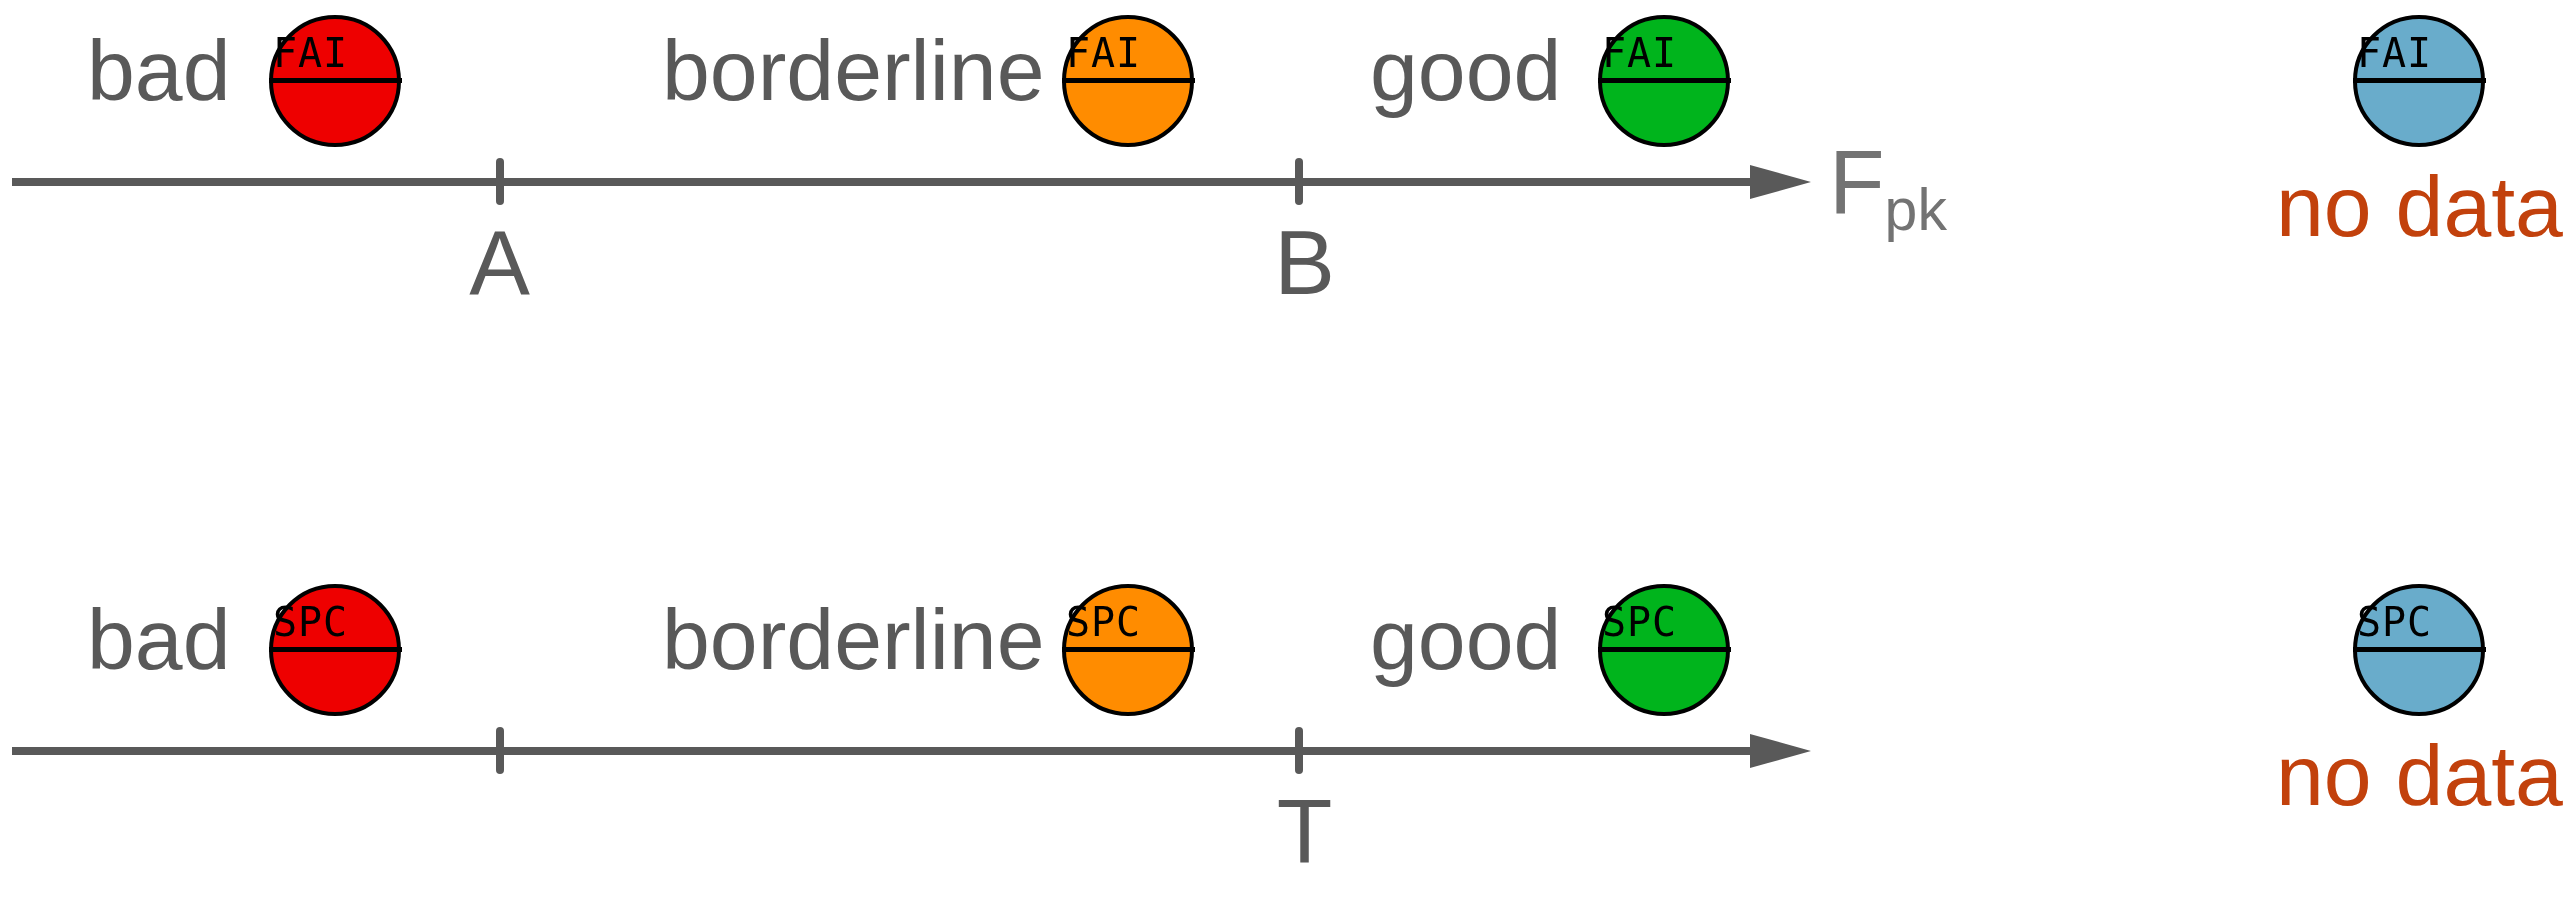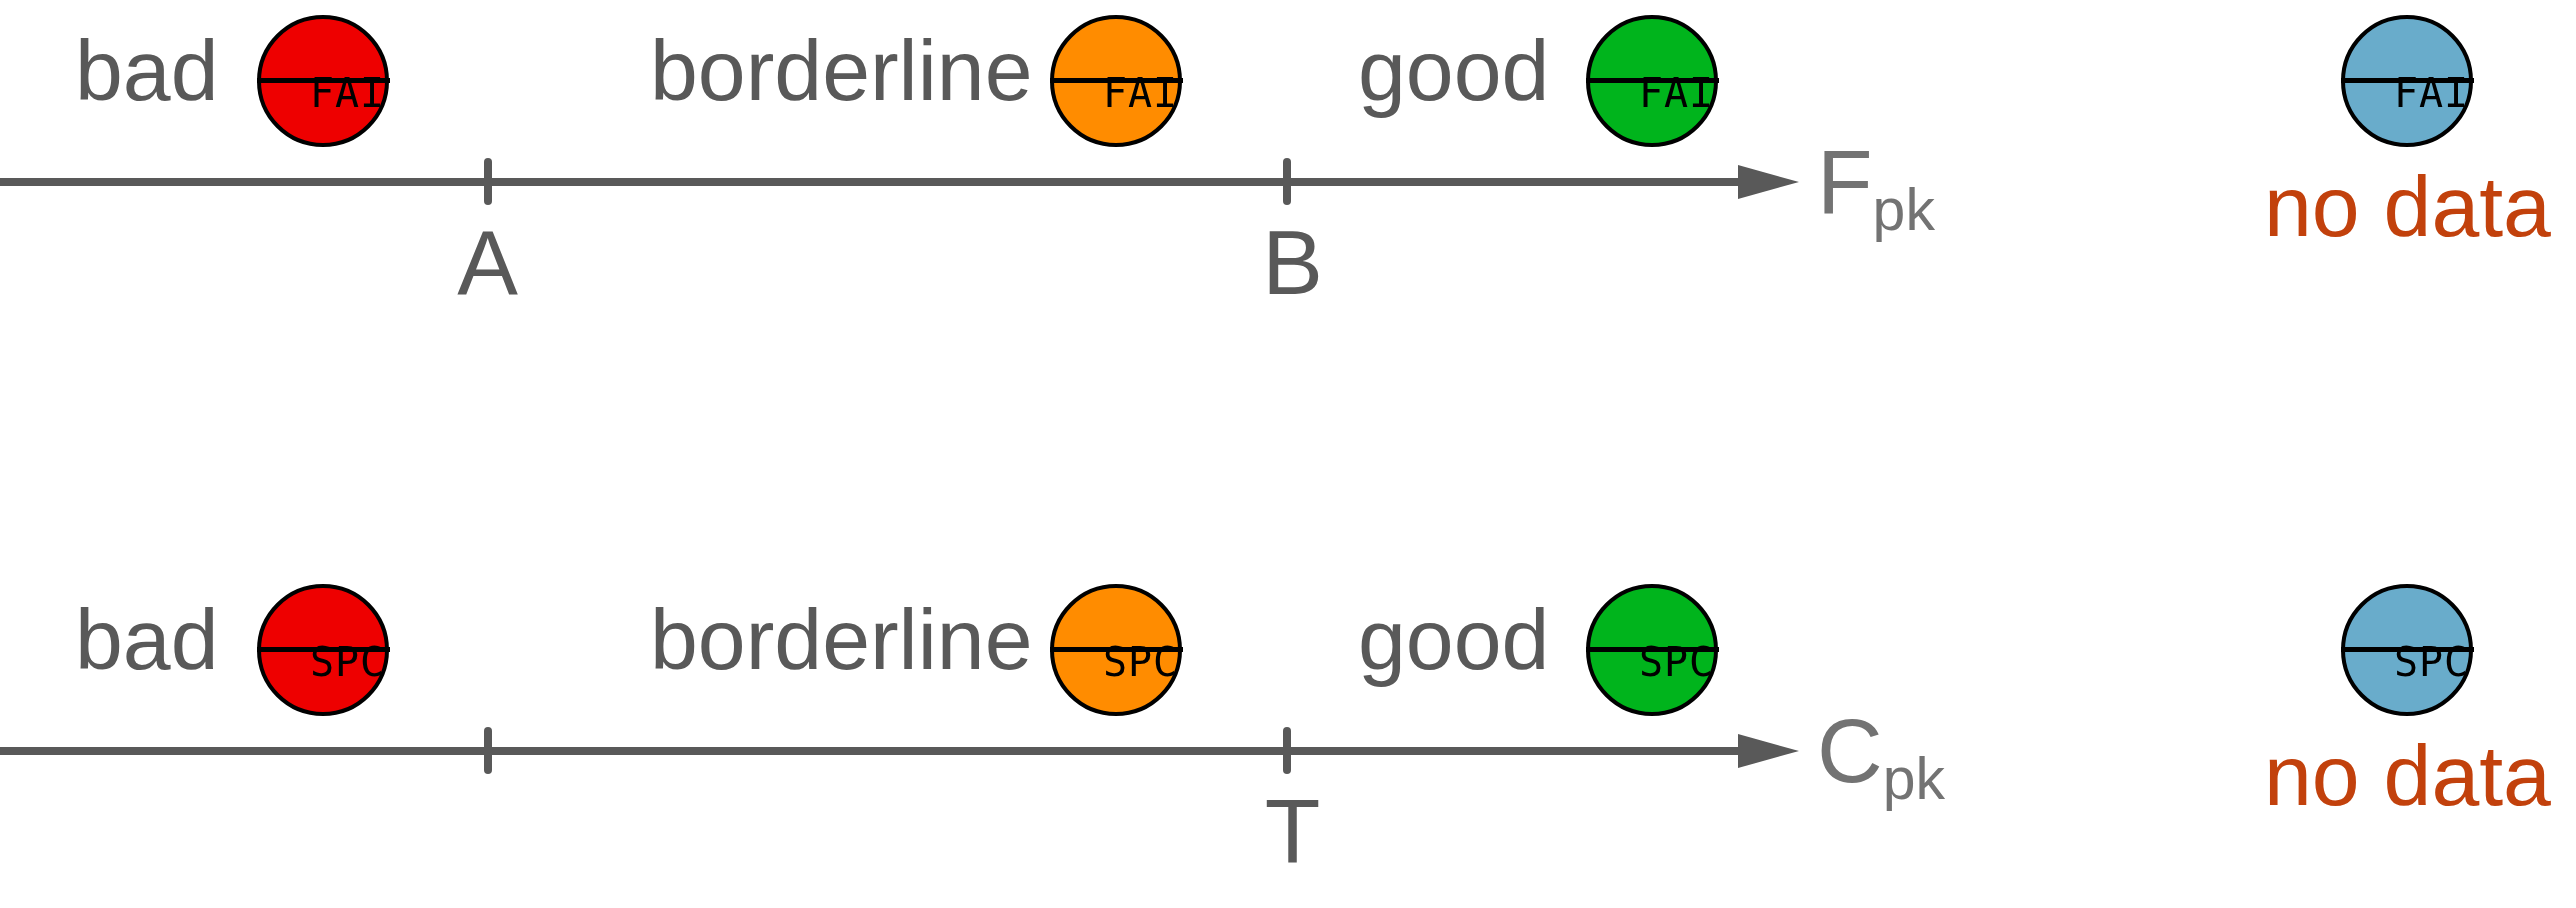--- a/index.html
+++ b/index.html
@@ -3,21 +3,21 @@
 <meta charset="utf-8">
 <style>
   html,body{margin:0;padding:0;background:#ffffff;}
   .canvas{
     position:relative;
     width:2576px;height:908px;
     background:#ffffff;
     overflow:hidden;
     font-family:"Liberation Sans", sans-serif;
   }
-  .axis-group{position:absolute;left:0;width:2060px;height:344px;}
+  .axis-group{position:absolute;left:12px;width:2060px;height:344px;}
   .axis-group.top{top:0;}
   .axis-group.bottom{top:569px;}
 
   .axis-line{
     position:absolute;left:0;top:178px;width:1741px;height:8.1px;
     background:#595959;
   }
   .arrow-head{
     position:absolute;left:1738px;top:165px;width:0;height:0;
     border-top:17px solid transparent;
@@ -52,22 +52,22 @@
   .status-circle{
     position:absolute;top:15.4px;width:132px;height:132px;
     box-sizing:border-box;border:4.5px solid #000;border-radius:50%;
   }
   .status-circle.c1{left:257px;}
   .status-circle.c2{left:1050px;}
   .status-circle.c3{left:1586px;}
   .status-circle.c4{left:2341px;}
   .badge{
     position:absolute;top:13.6px;left:0;width:100%;
-    text-align:right;font-family:"DejaVu Sans Mono", monospace;
-    font-size:40px;line-height:1;color:#000;letter-spacing:0.9px;margin-top:40px;
+    text-align:left;font-family:"DejaVu Sans Mono", monospace;
+    font-size:40px;line-height:1;color:#000;letter-spacing:0.9px;
   }
   .divider{
     position:absolute;left:-4.5px;right:-4.5px;top:59px;height:4.5px;
     background:#000;
   }
   .axis-name{
     position:absolute;left:1817px;top:136px;
     font-size:91px;line-height:1;color:#737373;white-space:nowrap;
   }
   .axis-name sub{
@@ -142,21 +142,20 @@
     </div>
 
     <div class="axis-line"></div>
     <div class="arrow-head"></div>
 
     <div class="tick t1"></div>
 
     <div class="tick t2"></div>
     <div class="tick-label t2"><span class="alpha"></span><span>T</span></div>
 
-    <div class="axis-name"><span>C</span><sub>pk</sub></div>
 
     <div class="status-circle c4" style="background: rgb(105, 172, 203);">
       <span class="badge">SPC</span>
       <div class="divider"></div>
     </div>
     <span class="no-data-label">no data</span>
   </section>
 
 </div>
 

